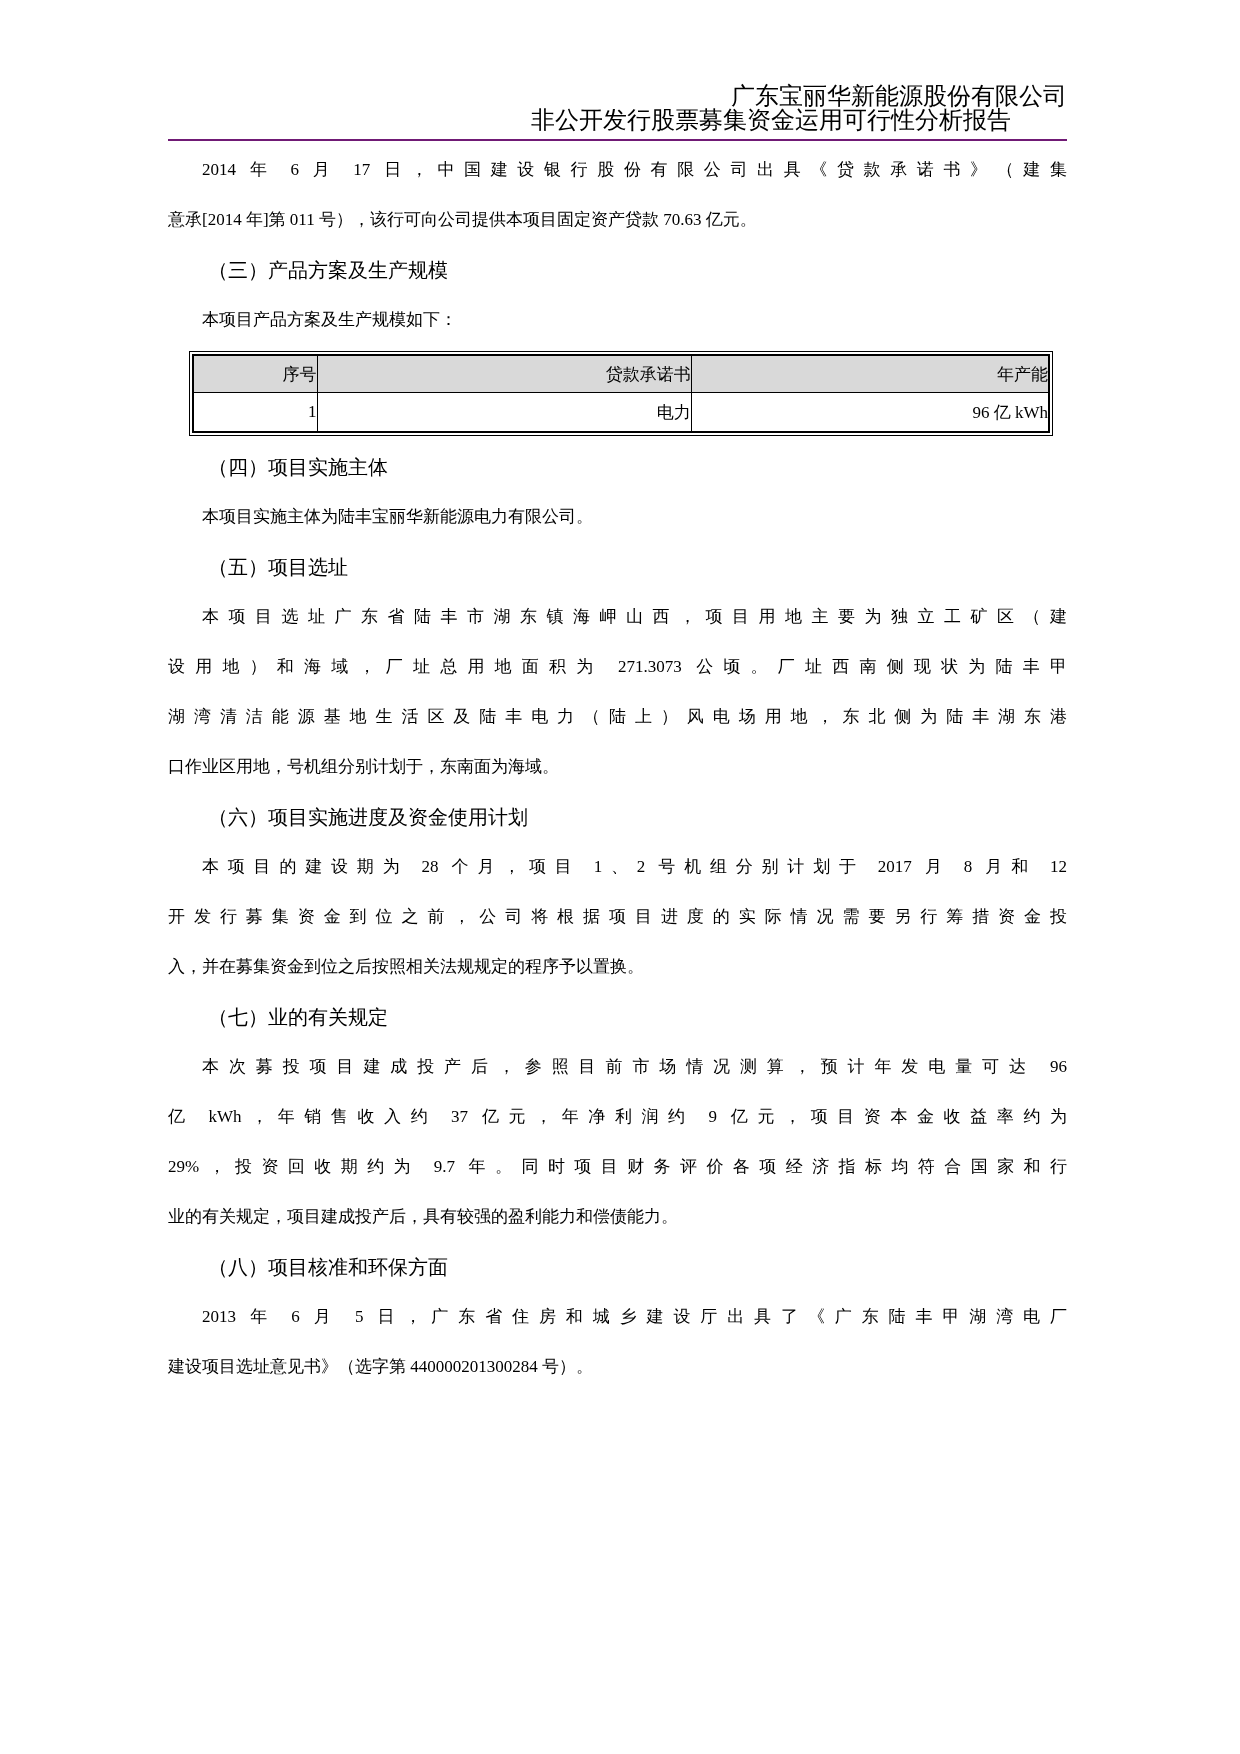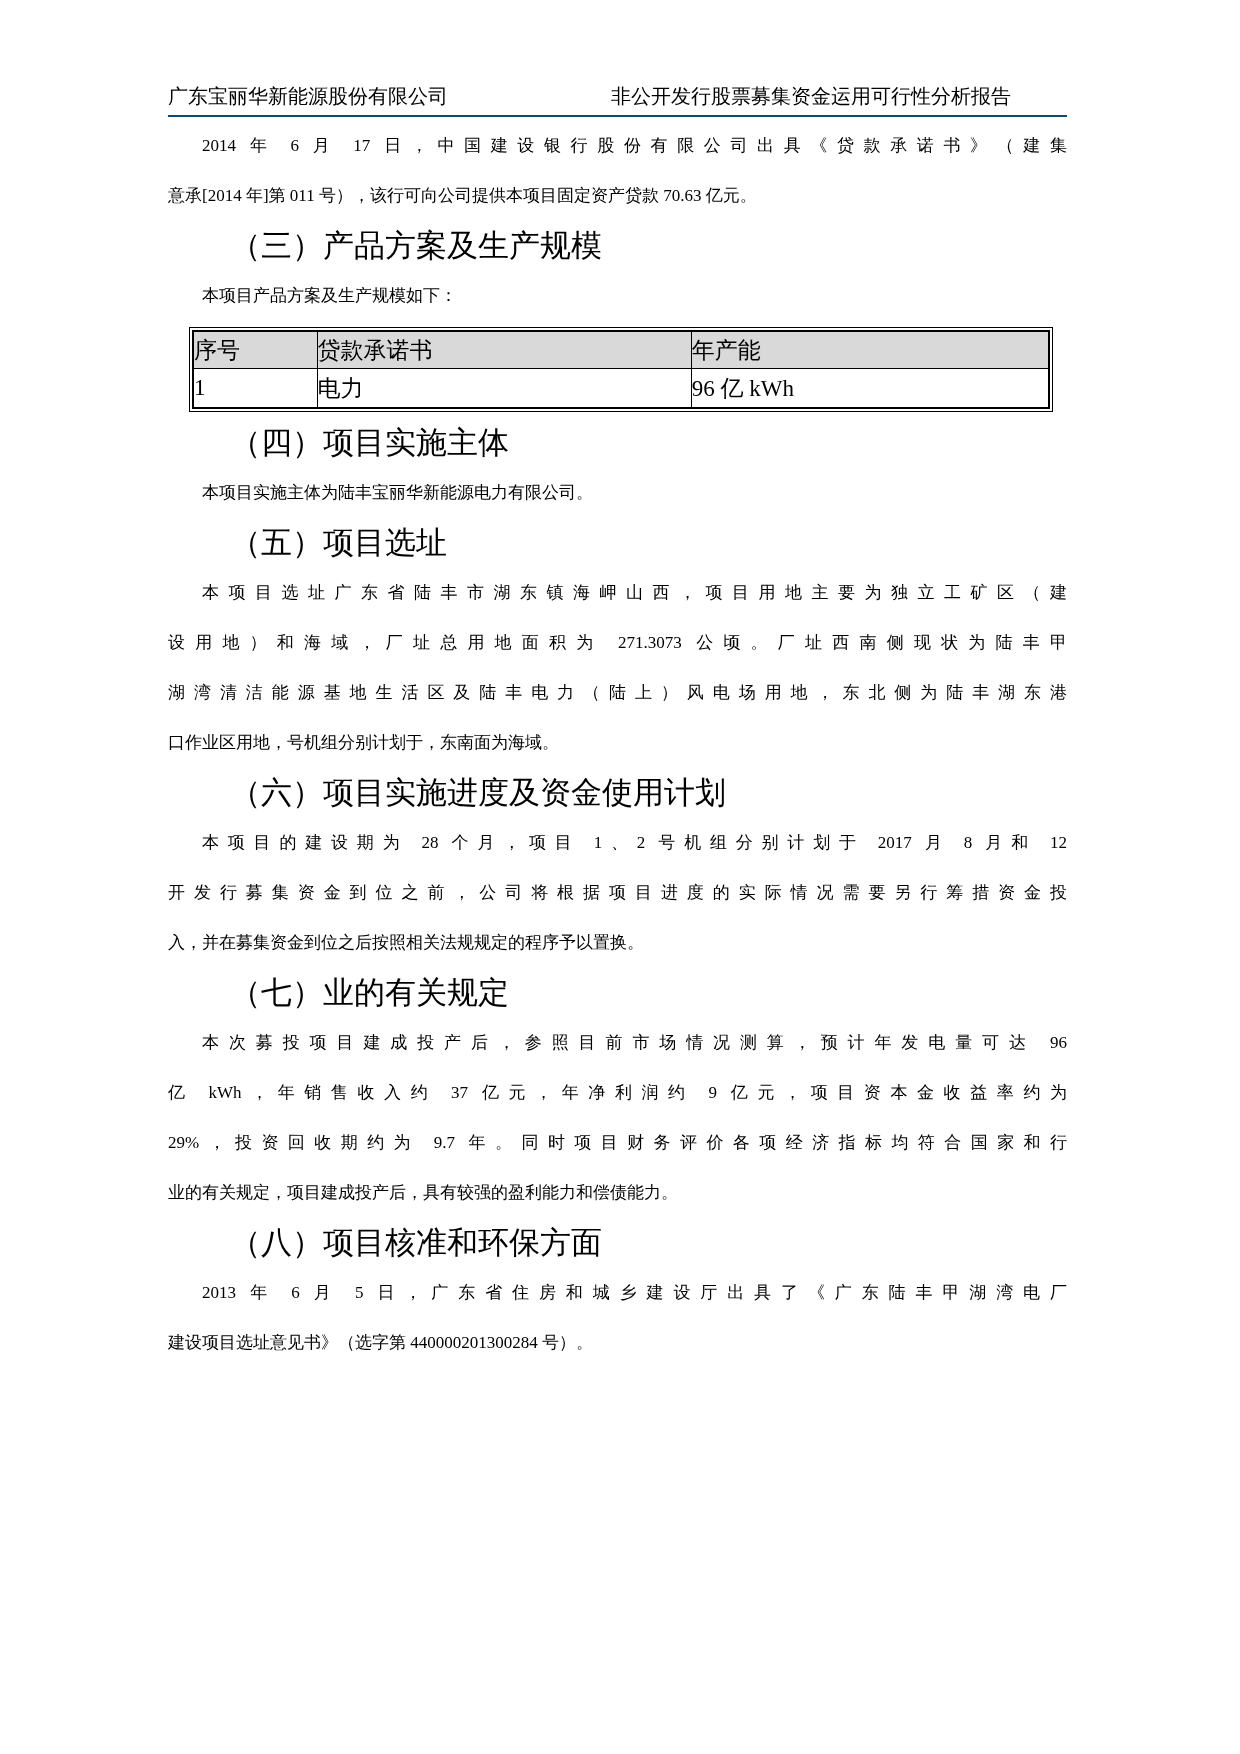--- a/index.html
+++ b/index.html
@@ -15,39 +15,40 @@
     padding: 84px 173px 0 168px;
     background: #ffffff;
     color: #000000;
     font-family: "Liberation Serif", "DejaVu Serif", serif;
     overflow: hidden;
   }
   .doc-header {
     display: flex;
     justify-content: space-between;
     align-items: flex-end;
-    border-bottom: 2px solid #0c4a6e;
+    border-bottom: 2px solid #701a75;
     padding-bottom: 7px;
-    font-size: 20px;
+    font-size: 24px;
     line-height: 24px;
     white-space: nowrap;
+    flex-direction: column;
   }
   .hdr-right { padding-right: 56px; }
   .content { margin-top: 4px; }
   .line {
     font-size: 17px;
     line-height: 50px;
     text-align: justify;
     text-align-last: justify;
     word-break: break-all;
   }
   .line.ll { text-align-last: left; }
   .line.first { text-indent: 2em; }
   .heading {
-    font-size: 31px;
+    font-size: 20px;
     line-height: 50px;
     text-indent: 2em;
     text-align: right;
     text-align-last: left;
   }
   .tbl-wrap {
     box-sizing: border-box;
     width: 864px;
     margin: 6px 0 6px 21px;
     border: 1px solid #000000;
@@ -56,24 +57,24 @@
   }
   table.product-table {
     width: 100%;
     border-collapse: collapse;
     border: 2px solid #000000;
     table-layout: fixed;
   }
   table.product-table th,
   table.product-table td {
     border: 1px solid #000000;
-    text-align: left;
+    text-align: right;
     vertical-align: middle;
     font-weight: normal;
-    font-size: 23px;
+    font-size: 17px;
     padding: 0;
   }
   table.product-table thead th {
     background: #d9d9d9;
     height: 36px;
   }
   table.product-table tbody td {
     height: 38px;
   }
 </style>

